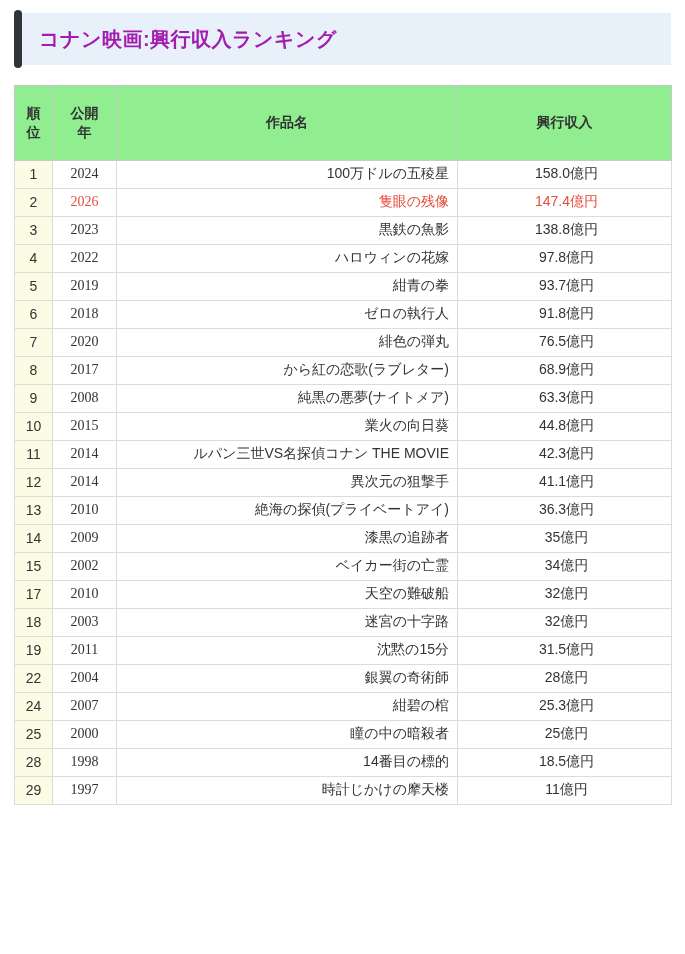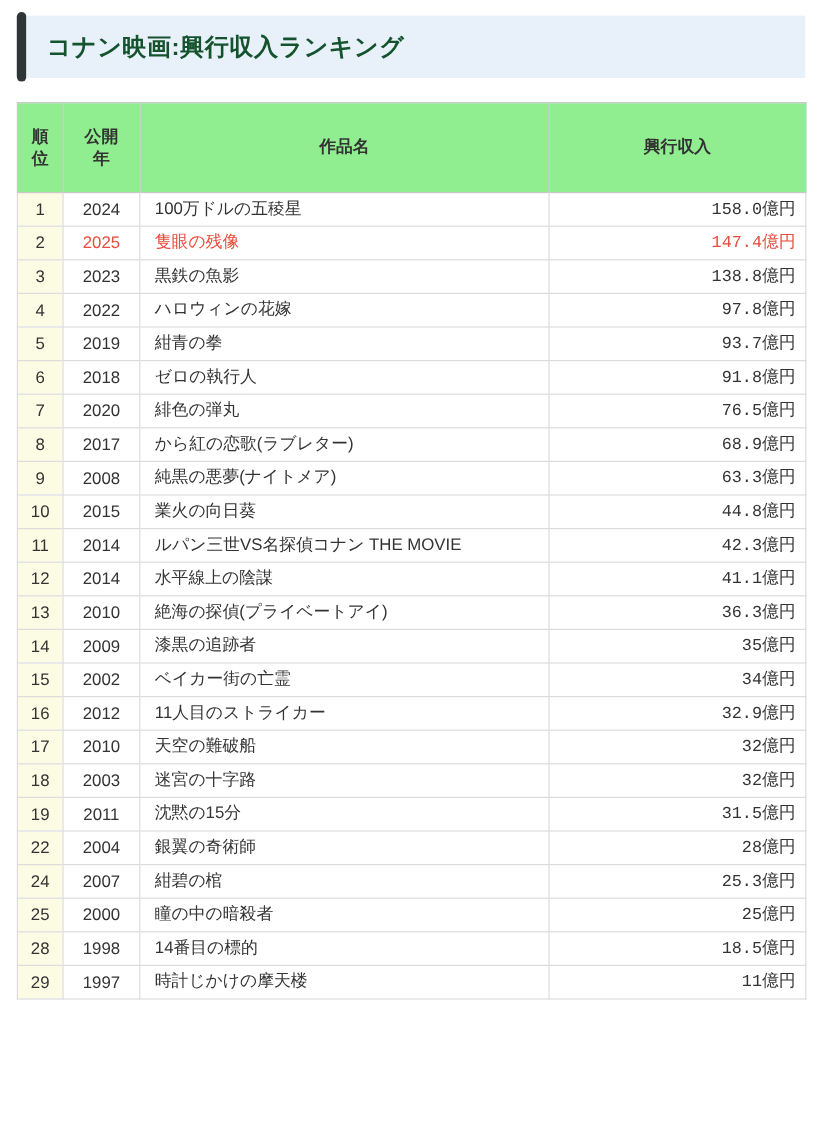--- a/index.html
+++ b/index.html
@@ -34,21 +34,21 @@
     height: 52px;
     background: #e8f1fa;
     display: flex;
     align-items: center;
     padding-left: 17px;
   }
   .title-box h1 {
     margin: 0;
     font-size: 20px;
     font-weight: bold;
-    color: #14532d;
+    color: #a21caf;
     letter-spacing: 0.5px;
   }
   
   table {
     margin: 0 14px;
     width: 657px;
     border-collapse: collapse;
     table-layout: fixed;
     font-size: 14px;
   }
@@ -72,23 +72,23 @@
     padding: 2px 8px;
     vertical-align: middle;
     color: #333333;
     white-space: nowrap;
     overflow: hidden;
   }
   td.col-rank {
     background: #fcfbe3;
     text-align: center;
   }
-  td.col-year { text-align: center; }
-  td.col-title { padding-left: 12px; text-align: left; }
-  td.col-revenue { padding-left: 12px; text-align: right; font-family: Liberation Mono, monospace; }
+  td.col-year { text-align: center; font-family: Liberation Serif, serif; }
+  td.col-title { padding-left: 12px; text-align: right; }
+  td.col-revenue { padding-left: 12px; text-align: center; }
   tr.highlight td.col-year,
   tr.highlight td.col-title,
   tr.highlight td.col-revenue {
     color: #e74c3c;
   }
 </style>
 </head>
 <body>
 
 <div class="page">
@@ -117,21 +117,21 @@
     </thead>
     <tbody>
         <tr>
       <td class="col-rank">1</td>
       <td class="col-year">2024</td>
       <td class="col-title">100万ドルの五稜星</td>
       <td class="col-revenue">158.0億円</td>
     </tr>
         <tr class="highlight">
       <td class="col-rank">2</td>
-      <td class="col-year">2025</td>
+      <td class="col-year">2026</td>
       <td class="col-title">隻眼の残像</td>
       <td class="col-revenue">147.4億円</td>
     </tr>
         <tr>
       <td class="col-rank">3</td>
       <td class="col-year">2023</td>
       <td class="col-title">黒鉄の魚影</td>
       <td class="col-revenue">138.8億円</td>
     </tr>
         <tr>
@@ -178,21 +178,21 @@
     </tr>
         <tr>
       <td class="col-rank">11</td>
       <td class="col-year">2014</td>
       <td class="col-title">ルパン三世VS名探偵コナン THE MOVIE</td>
       <td class="col-revenue">42.3億円</td>
     </tr>
         <tr>
       <td class="col-rank">12</td>
       <td class="col-year">2014</td>
-      <td class="col-title">水平線上の陰謀</td>
+      <td class="col-title">異次元の狙撃手</td>
       <td class="col-revenue">41.1億円</td>
     </tr>
         <tr>
       <td class="col-rank">13</td>
       <td class="col-year">2010</td>
       <td class="col-title">絶海の探偵(プライベートアイ)</td>
       <td class="col-revenue">36.3億円</td>
     </tr>
         <tr>
       <td class="col-rank">14</td>
@@ -200,26 +200,20 @@
       <td class="col-title">漆黒の追跡者</td>
       <td class="col-revenue">35億円</td>
     </tr>
         <tr>
       <td class="col-rank">15</td>
       <td class="col-year">2002</td>
       <td class="col-title">ベイカー街の亡霊</td>
       <td class="col-revenue">34億円</td>
     </tr>
         <tr>
-      <td class="col-rank">16</td>
-      <td class="col-year">2012</td>
-      <td class="col-title">11人目のストライカー</td>
-      <td class="col-revenue">32.9億円</td>
-    </tr>
-        <tr>
       <td class="col-rank">17</td>
       <td class="col-year">2010</td>
       <td class="col-title">天空の難破船</td>
       <td class="col-revenue">32億円</td>
     </tr>
         <tr>
       <td class="col-rank">18</td>
       <td class="col-year">2003</td>
       <td class="col-title">迷宮の十字路</td>
       <td class="col-revenue">32億円</td>

